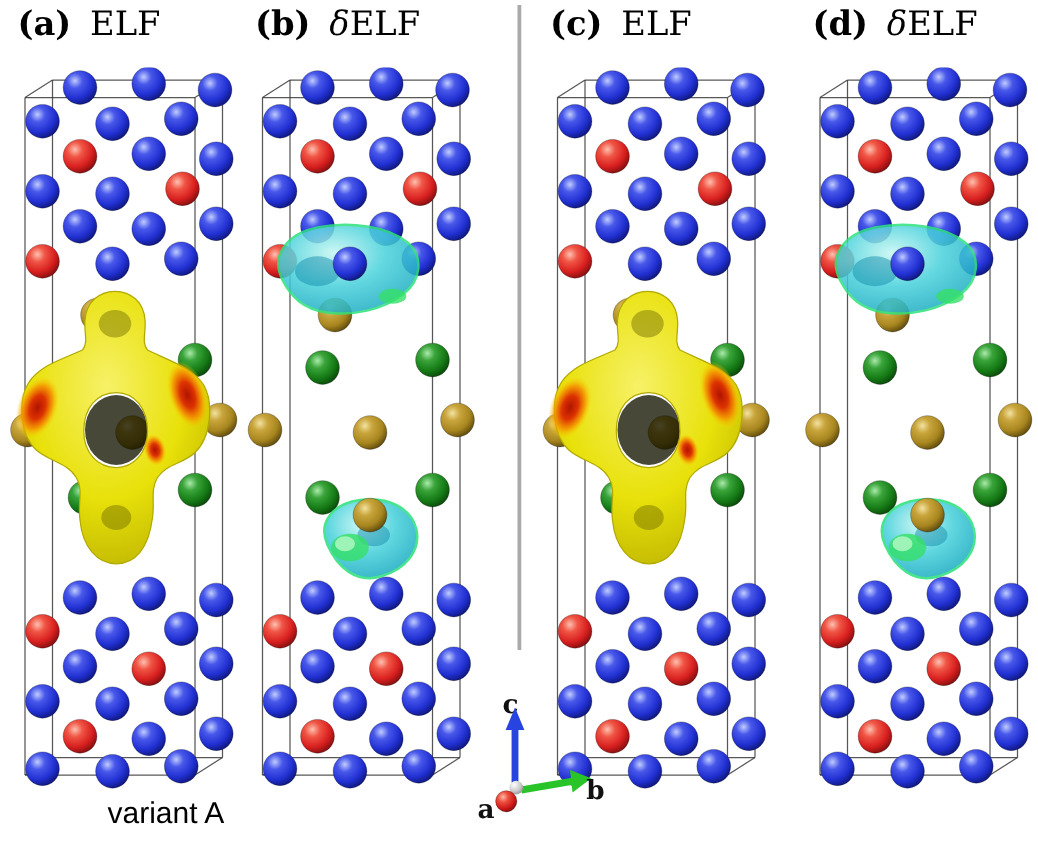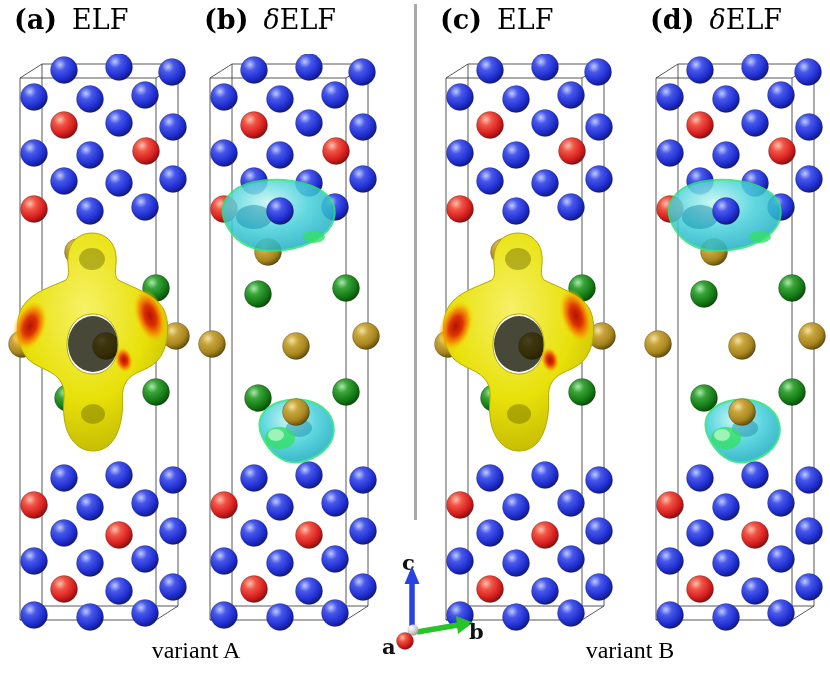--- a/index.html
+++ b/index.html
@@ -7,22 +7,22 @@
   body { background:#ffffff; font-family:"DejaVu Serif", serif; }
   .figure { position:relative; width:830px; height:683px; background:#fff; overflow:hidden; }
   .divider { position:absolute; left:414px; top:4px; width:3px; height:516px; background:#a9a9a9; }
   .panel { position:absolute; top:4px; width:186px; }
   #panel-a { left:6px; }  #panel-b { left:196px; }
   #panel-c { left:432px; } #panel-d { left:642px; }
   .hdr { display:flex; align-items:baseline; gap:15px; padding-left:8px; font-size:27px; color:#000; height:34px; }
   .tag { font-weight:bold; }
   .dl  { font-style:italic; }
   .panel-svg { margin-top:16px; width:186px; height:585px; }
-  .caption { position:absolute; top:637px; width:220px; text-align:center;
-             font-family:Liberation Serif, serif; font-size:24px; color:#000; }
+  .caption { position:absolute; top:637px; width:220px; text-align:left;
+             font-family:Liberation Sans, sans-serif; font-size:24px; color:#000; }
   #cap-a { left:86px; }  #cap-b { left:520px; }
   .axes { position:absolute; left:372px; top:546px; }
   .ax-label { font-family:"DejaVu Serif", serif; font-size:21px; font-weight:bold; fill:#111; }
 </style>
 </head>
 <body>
 
 <div class="figure">
 
   <div class="divider"></div>
@@ -497,21 +497,20 @@
             <ellipse cx="84" cy="384" rx="15" ry="11" fill="#35e066" opacity="0.8"></ellipse>
             <ellipse cx="118" cy="183" rx="11" ry="6" fill="#35e066" opacity="0.8"></ellipse>
             <ellipse cx="80" cy="381" rx="8" ry="6" fill="#a9f5bd" opacity="0.9"></ellipse>
           </g>
           <circle cx="84" cy="157" r="13.5" fill="url(#gb3)" stroke="rgba(0,0,0,0.3)" stroke-width="0.7"></circle>
           <circle cx="100" cy="358" r="13.5" fill="url(#gd3)" stroke="rgba(0,0,0,0.3)" stroke-width="0.7"></circle>
         </svg></div>
   </div>
 
   <div class="caption" id="cap-a">variant A</div>
-  <div class="caption" id="cap-b">variant B</div>
 
   <svg class="axes" width="115" height="130" viewBox="0 0 115 130">
     <defs>
       <radialGradient id="axred" cx="35%" cy="30%" r="80%">
         <stop offset="0%" stop-color="#ffb9a9"></stop>
           <stop offset="30%" stop-color="#ee5140"></stop>
         <stop offset="70%" stop-color="#cc1616"></stop>
           <stop offset="100%" stop-color="#6e0b0b"></stop>
       </radialGradient>
       <radialGradient id="axsil" cx="35%" cy="30%" r="80%">

